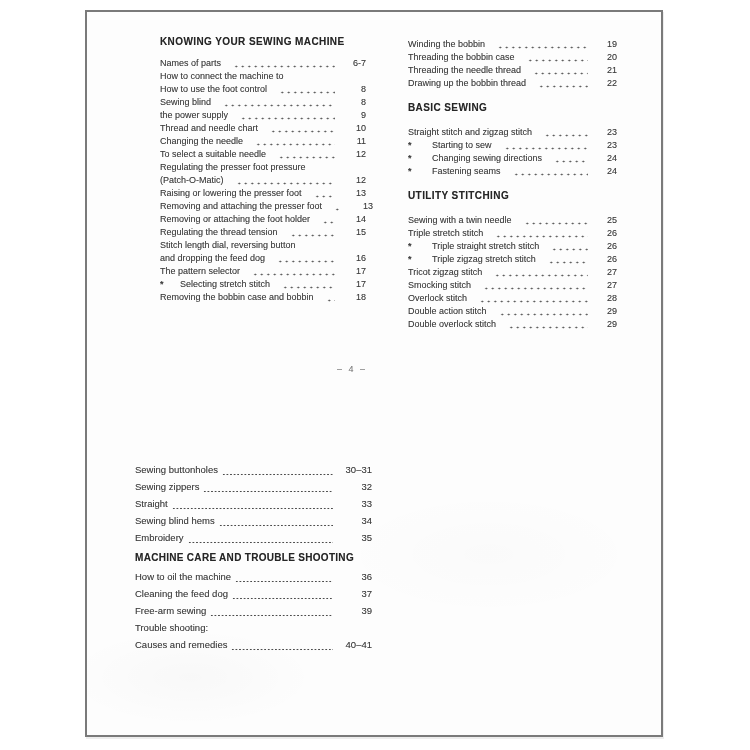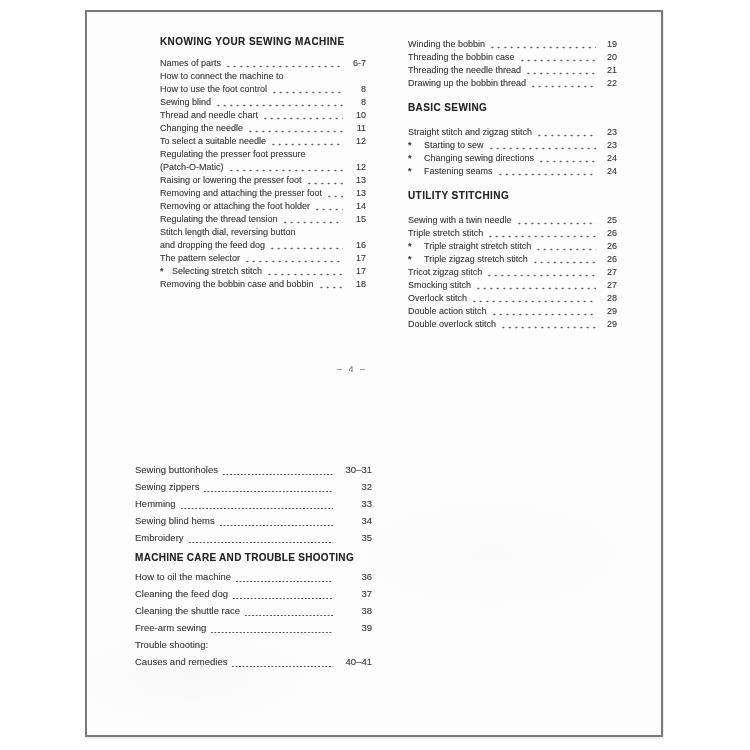--- a/index.html
+++ b/index.html
@@ -33,21 +33,21 @@
   .sec-title{
     font-weight:bold;color:var(--heading);
     font-size:10px;letter-spacing:0.4px;white-space:nowrap;
   }
   .left-col .sec-title{margin:0 0 10px 0;}
   .right-col .sec-title{margin:12px 0 13px 0;}
   .bottom-sec .sec-title{margin:6px 0 5px 0;letter-spacing:0.3px;}
 
   .toc-list{margin:0;}
   .toc-row{display:flex;align-items:flex-end;}
-  .left-col .toc-row,.right-col .toc-row{height:13px;line-height:13px;}
+  .left-col .toc-row,.right-col .toc-row{height:13px;line-height:13px;gap:8px;}
   .bottom-sec .toc-row{height:17px;line-height:17px;}
   .toc-row.indent{padding-left:5px;}
 
   .label{white-space:nowrap;flex:0 0 auto;}
   .star{flex:0 0 12px;font-weight:bold;}
   .right-col .star{flex-basis:16px;}
 
   .leader{
     flex:1 1 auto;min-width:8px;height:3px;
     align-self:flex-end;margin:0 3px 2px 4px;
@@ -93,20 +93,25 @@
           <span class="label">How to use the foot control</span>
           <span class="leader spaced"></span>
           <span class="num">8</span>
         </div>
         <div class="toc-row">
           <span class="label">Sewing blind</span>
           <span class="leader spaced"></span>
           <span class="num">8</span>
         </div>
         <div class="toc-row">
+          <span class="label">the power supply</span>
+          <span class="leader spaced"></span>
+          <span class="num">9</span>
+        </div>
+        <div class="toc-row">
           <span class="label">Thread and needle chart</span>
           <span class="leader spaced"></span>
           <span class="num">10</span>
         </div>
         <div class="toc-row">
           <span class="label">Changing the needle</span>
           <span class="leader spaced"></span>
           <span class="num">11</span>
         </div>
         <div class="toc-row">
@@ -278,21 +283,21 @@
           <span class="label">Sewing buttonholes</span>
           <span class="leader dense"></span>
           <span class="num">30–31</span>
         </div>
         <div class="toc-row">
           <span class="label">Sewing zippers</span>
           <span class="leader dense"></span>
           <span class="num">32</span>
         </div>
         <div class="toc-row">
-          <span class="label">Hemming</span>
+          <span class="label">Straight</span>
           <span class="leader dense"></span>
           <span class="num">33</span>
         </div>
         <div class="toc-row">
           <span class="label">Sewing blind hems</span>
           <span class="leader dense"></span>
           <span class="num">34</span>
         </div>
         <div class="toc-row">
           <span class="label">Embroidery</span>
@@ -304,25 +309,20 @@
       <div class="toc-list">
         <div class="toc-row">
           <span class="label">How to oil the machine</span>
           <span class="leader dense"></span>
           <span class="num">36</span>
         </div>
         <div class="toc-row">
           <span class="label">Cleaning the feed dog</span>
           <span class="leader dense"></span>
           <span class="num">37</span>
-        </div>
-        <div class="toc-row">
-          <span class="label">Cleaning the shuttle race</span>
-          <span class="leader dense"></span>
-          <span class="num">38</span>
         </div>
         <div class="toc-row">
           <span class="label">Free-arm sewing</span>
           <span class="leader dense"></span>
           <span class="num">39</span>
         </div>
         <div class="toc-row">
           <span class="label">Trouble shooting:</span>
         </div>
         <div class="toc-row">

